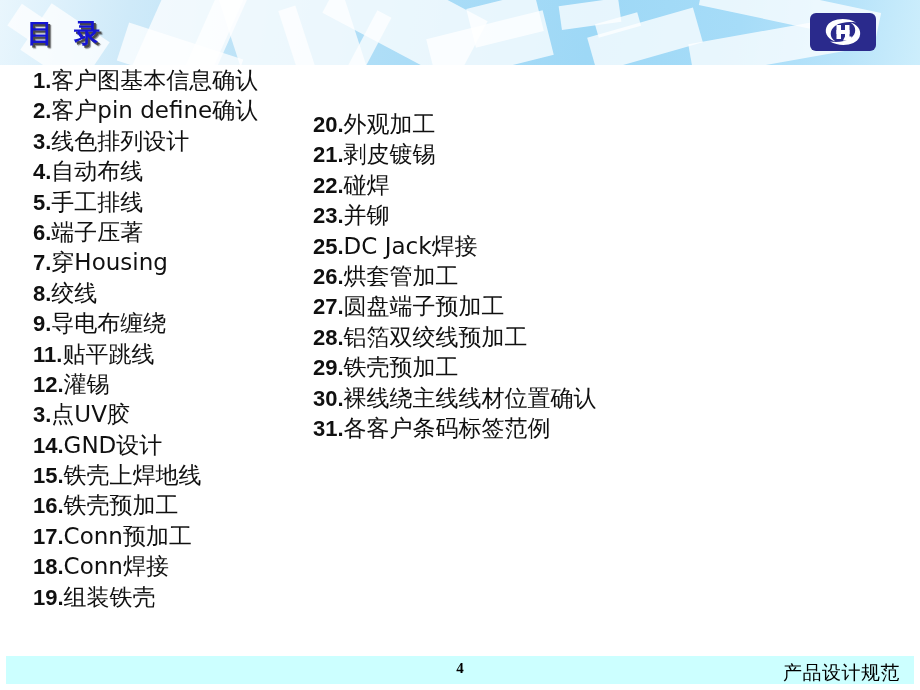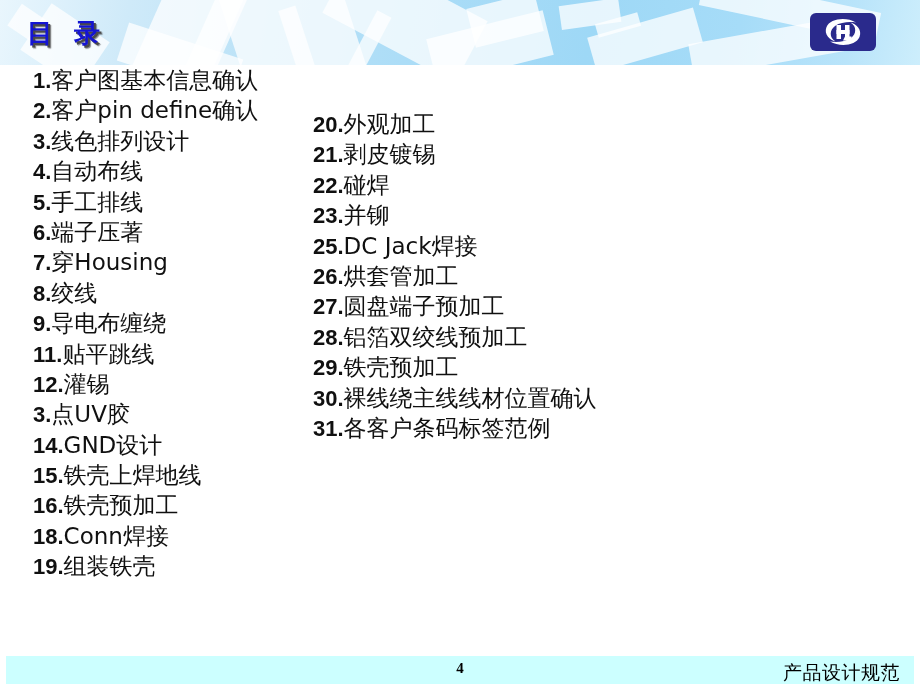--- a/index.html
+++ b/index.html
@@ -196,20 +196,21 @@
     <div class="toc-item"><span class="toc-num">6.</span><span>端子压著</span></div>
     <div class="toc-item"><span class="toc-num">7.</span><span>穿Housing</span></div>
     <div class="toc-item"><span class="toc-num">8.</span><span>绞线</span></div>
     <div class="toc-item"><span class="toc-num">9.</span><span>导电布缠绕</span></div>
     <div class="toc-item"><span class="toc-num">11.</span><span>贴平跳线</span></div>
     <div class="toc-item"><span class="toc-num">12.</span><span>灌锡</span></div>
     <div class="toc-item"><span class="toc-num">3.</span><span>点UV胶</span></div>
     <div class="toc-item"><span class="toc-num">14.</span><span>GND设计</span></div>
     <div class="toc-item"><span class="toc-num">15.</span><span>铁壳上焊地线</span></div>
     <div class="toc-item"><span class="toc-num">16.</span><span>铁壳预加工</span></div>
+    <div class="toc-item"><span class="toc-num">17.</span><span>Conn预加工</span></div>
     <div class="toc-item"><span class="toc-num">18.</span><span>Conn焊接</span></div>
     <div class="toc-item"><span class="toc-num">19.</span><span>组装铁壳</span></div>
   </div>
 
   <div class="col col-right">
     <div class="toc-item"><span class="toc-num">20.</span><span>外观加工</span></div>
     <div class="toc-item"><span class="toc-num">21.</span><span>剥皮镀锡</span></div>
     <div class="toc-item"><span class="toc-num">22.</span><span>碰焊</span></div>
     <div class="toc-item"><span class="toc-num">23.</span><span>并铆</span></div>
     <div class="toc-item"><span class="toc-num">25.</span><span>DC Jack焊接</span></div>

